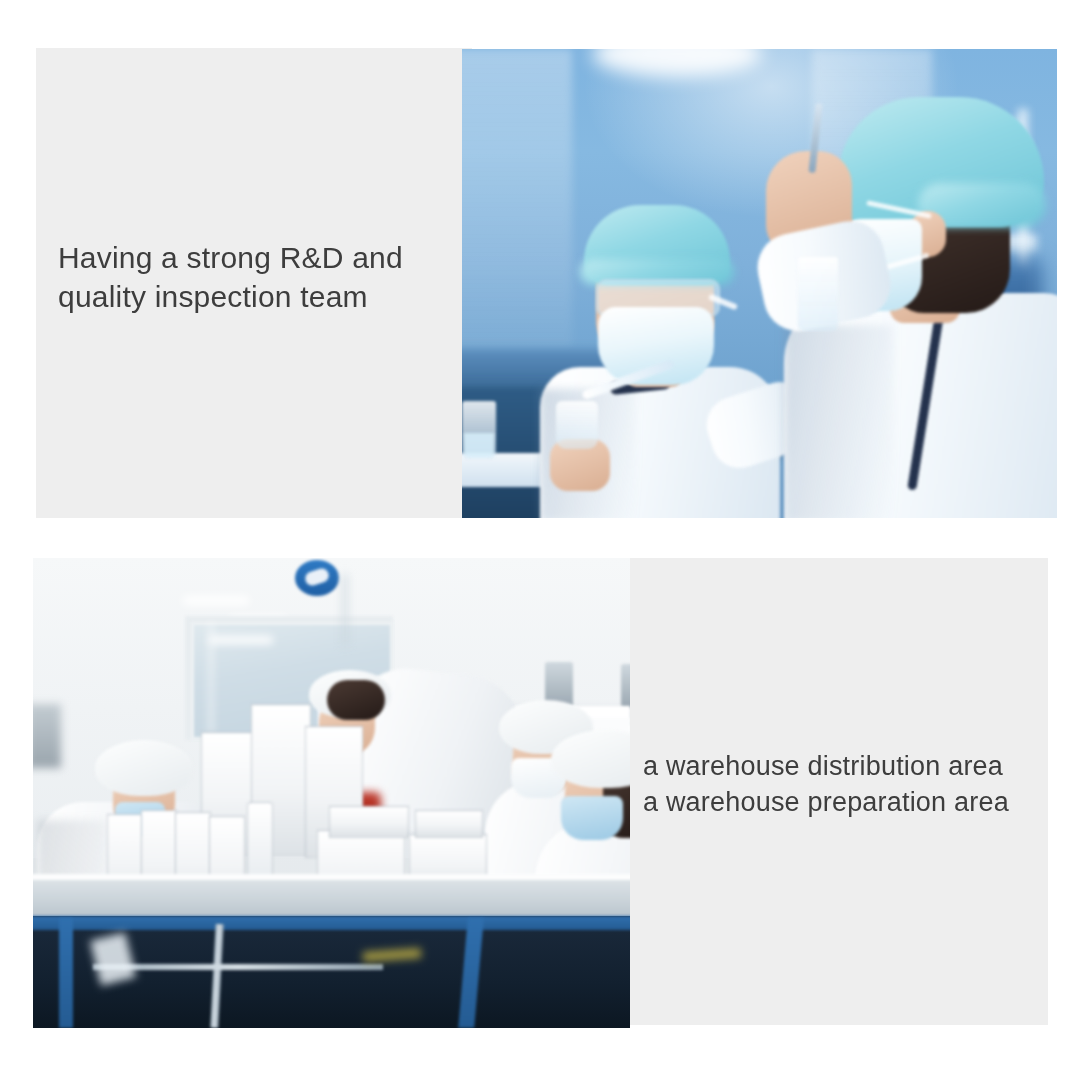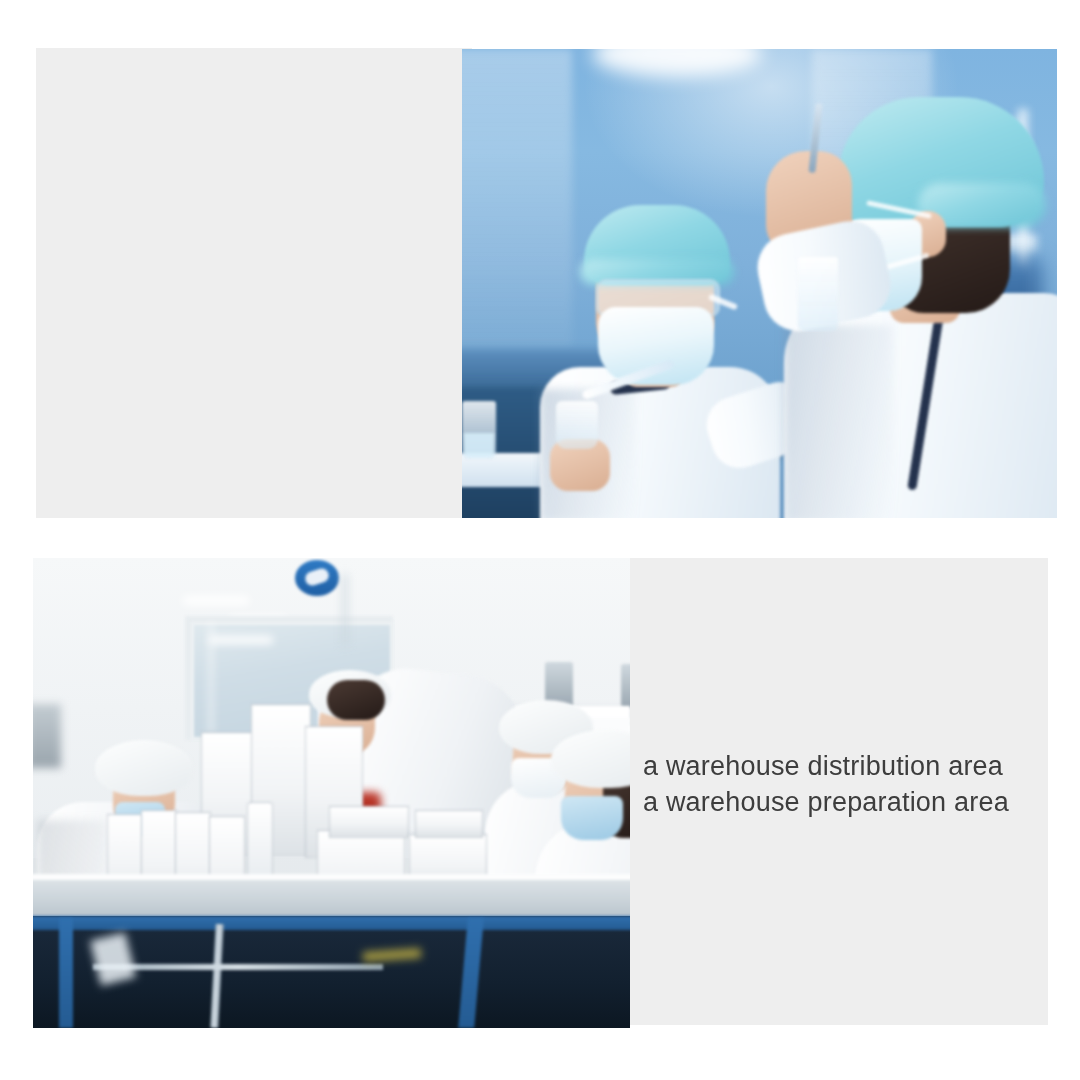--- a/index.html
+++ b/index.html
@@ -177,20 +177,22 @@
 </style>
 </head>
 <body>
 
 <div class="banner">
 
   <div class="block-top">
 
     <div class="panel-top"></div>
 
+    <div class="caption-top">Having a strong R&amp;D and
+quality inspection team</div>
 
     <div class="photo-top">
       <div class="scene">
         <div class="lab-bg"></div>
 
         <div class="lay blur3" style="left:130px;top:-18px;width:170px;height:46px;background:rgba(255,255,255,.9);border-radius:50%;"></div>
 
         <div class="lay lab-wallpanel blur2" style="left:-10px;top:0;width:120px;height:300px;"></div>
         <div class="lay lab-wallpanel blur2" style="left:350px;top:0;width:120px;height:250px;"></div>
 

